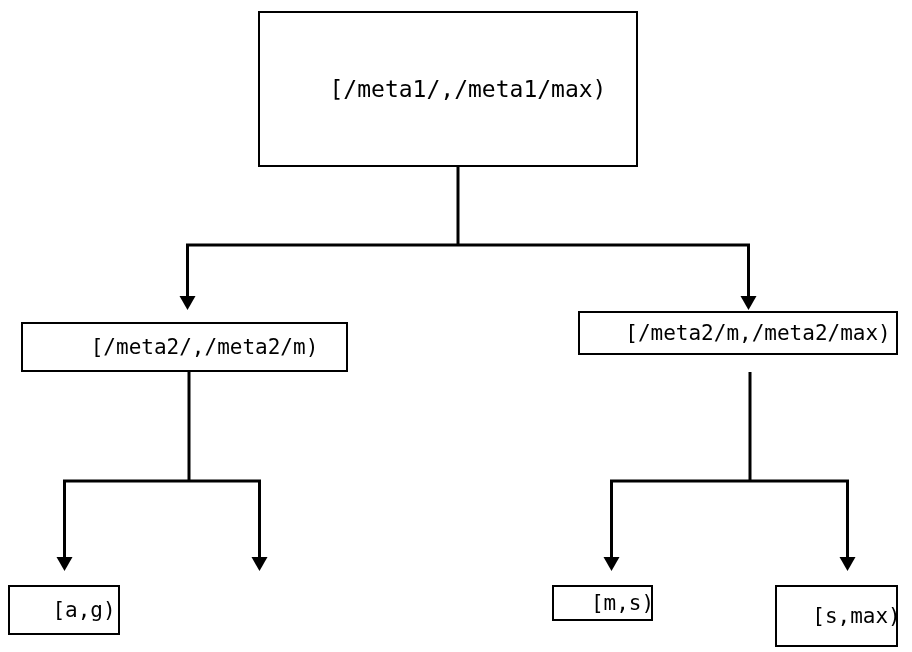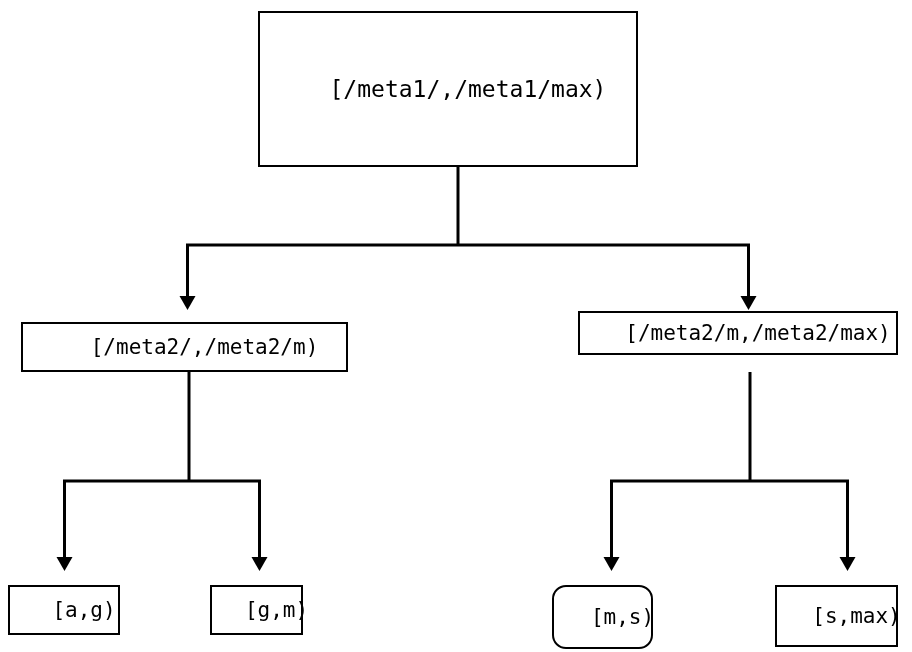--- a/index.html
+++ b/index.html
@@ -77,22 +77,21 @@
   #node-leaf-gm {
     left: 210px;
     top: 585px;
     width: 93px;
     height: 50px;
   }
   #node-leaf-ms {
     left: 552px;
     top: 585px;
     width: 101px;
-    height: 64px;
-    border-radius: 14px;
+    height: 36px;
   }
   #node-leaf-smax {
     left: 775px;
     top: 585px;
     width: 123px;
     height: 62px;
   }
   #node-leaf-ag .node-label,
   #node-leaf-gm .node-label,
   #node-leaf-ms .node-label,
@@ -164,23 +163,20 @@
   </div>
 
   <div class="node-box" id="node-meta2-high">
     <span class="node-label">[/meta2/m,/meta2/max)</span>
   </div>
 
   <div class="node-box" id="node-leaf-ag">
     <span class="node-label">[a,g)</span>
   </div>
 
-  <div class="node-box" id="node-leaf-gm">
-    <span class="node-label">[g,m)</span>
-  </div>
 
   <div class="node-box" id="node-leaf-ms">
     <span class="node-label">[m,s)</span>
   </div>
 
   <div class="node-box" id="node-leaf-smax">
     <span class="node-label">[s,max)</span>
   </div>
 
 </div>

